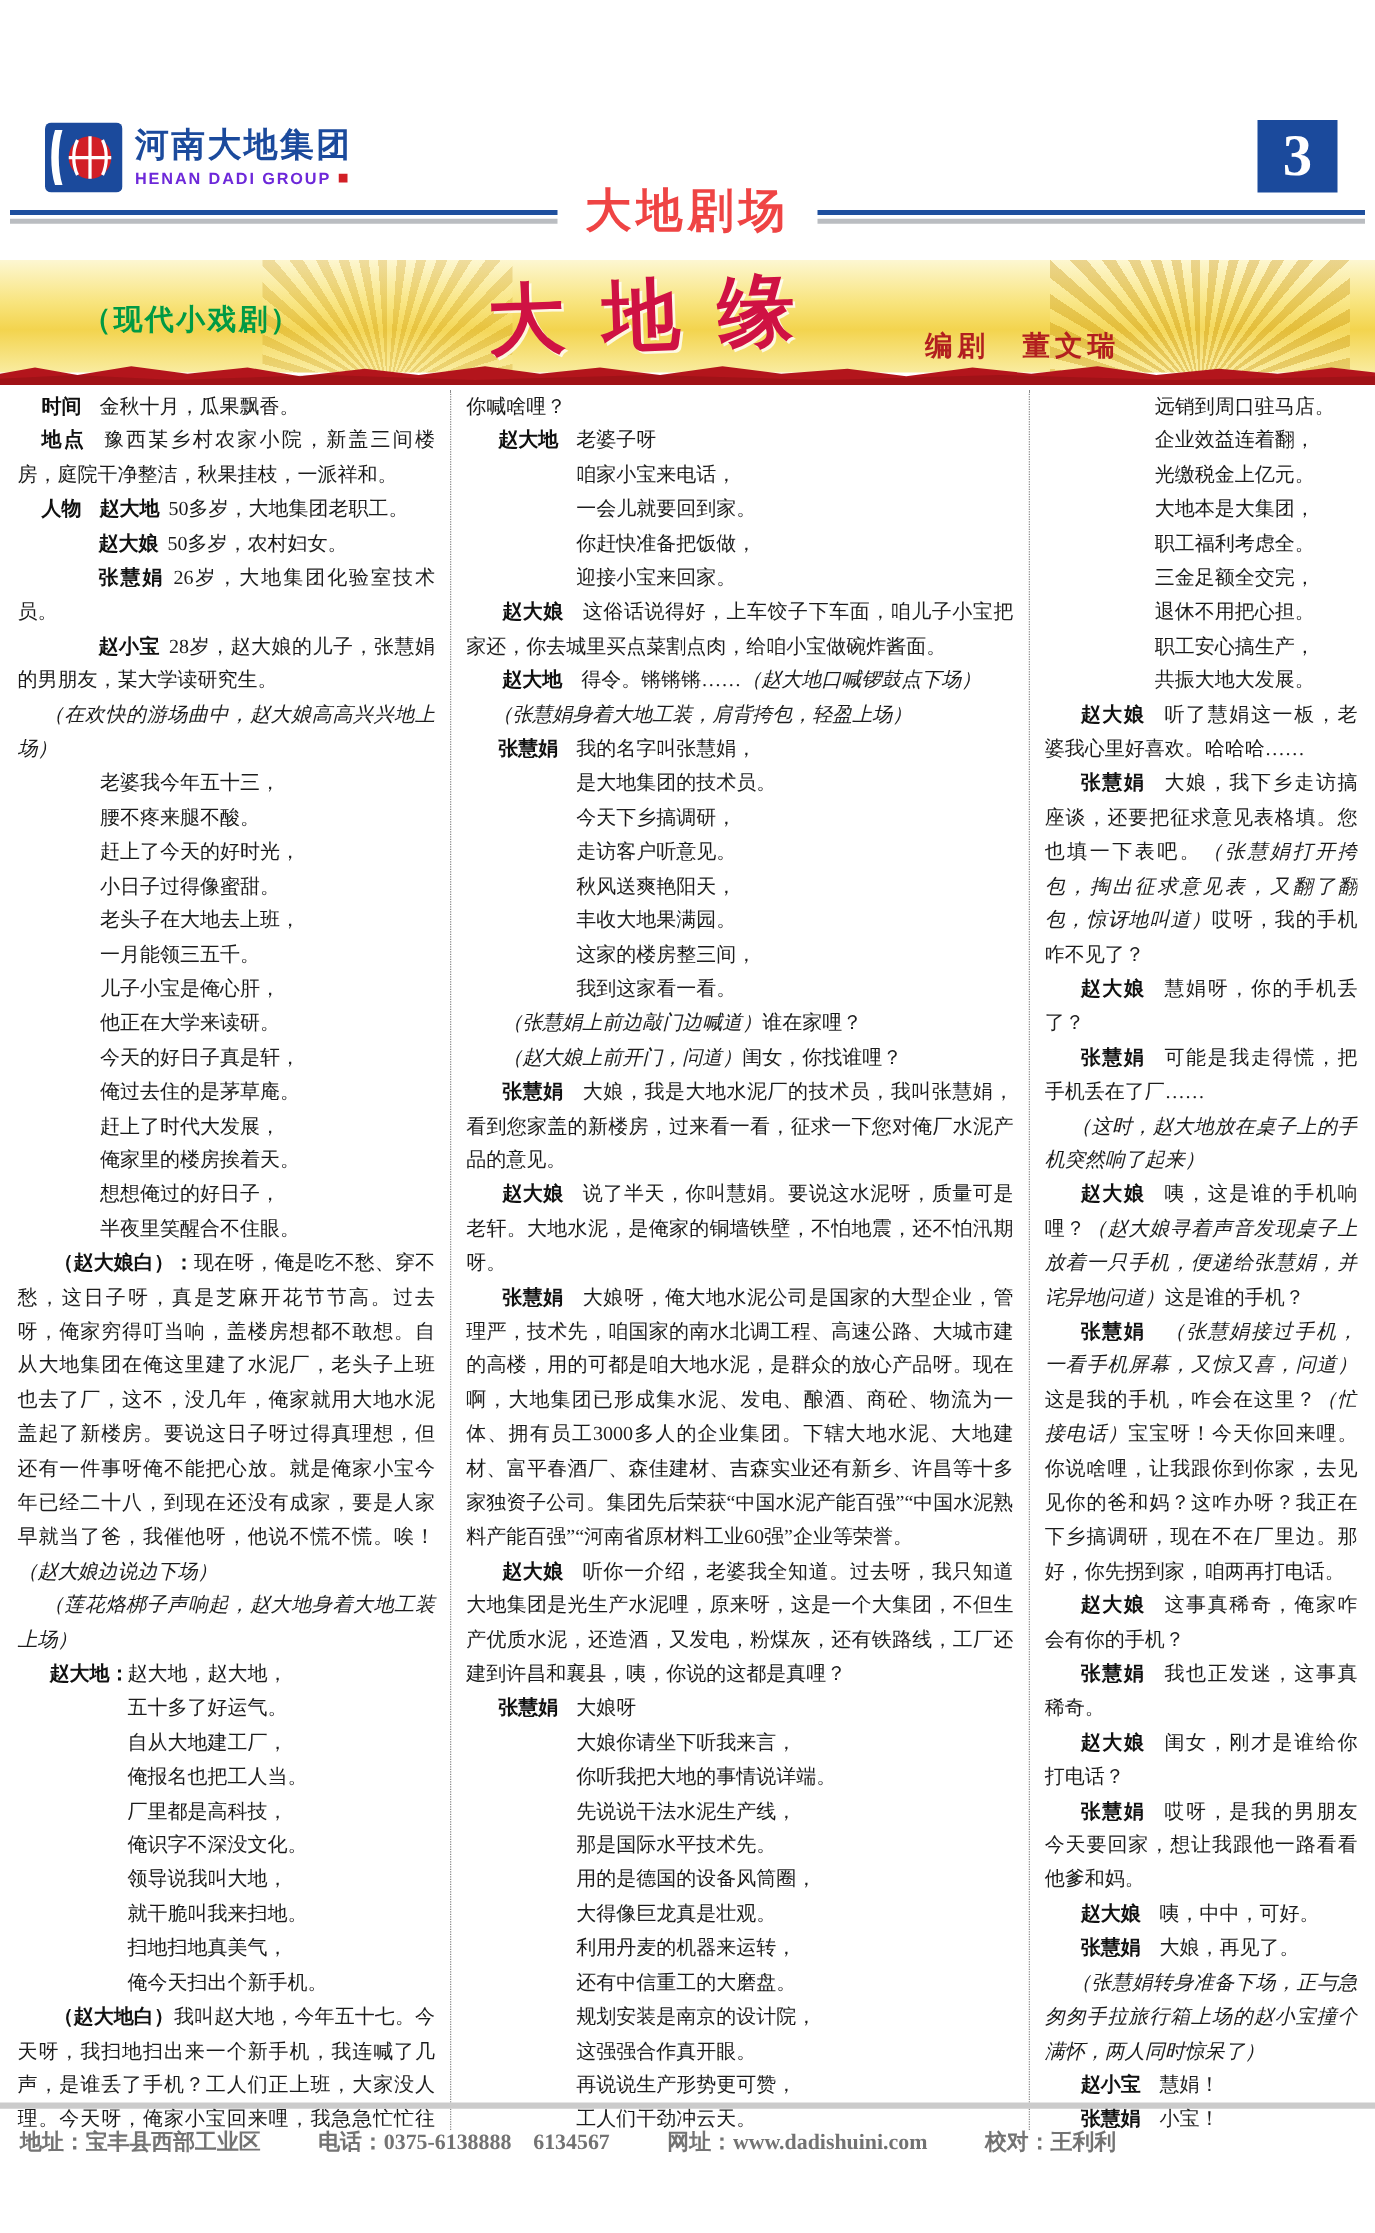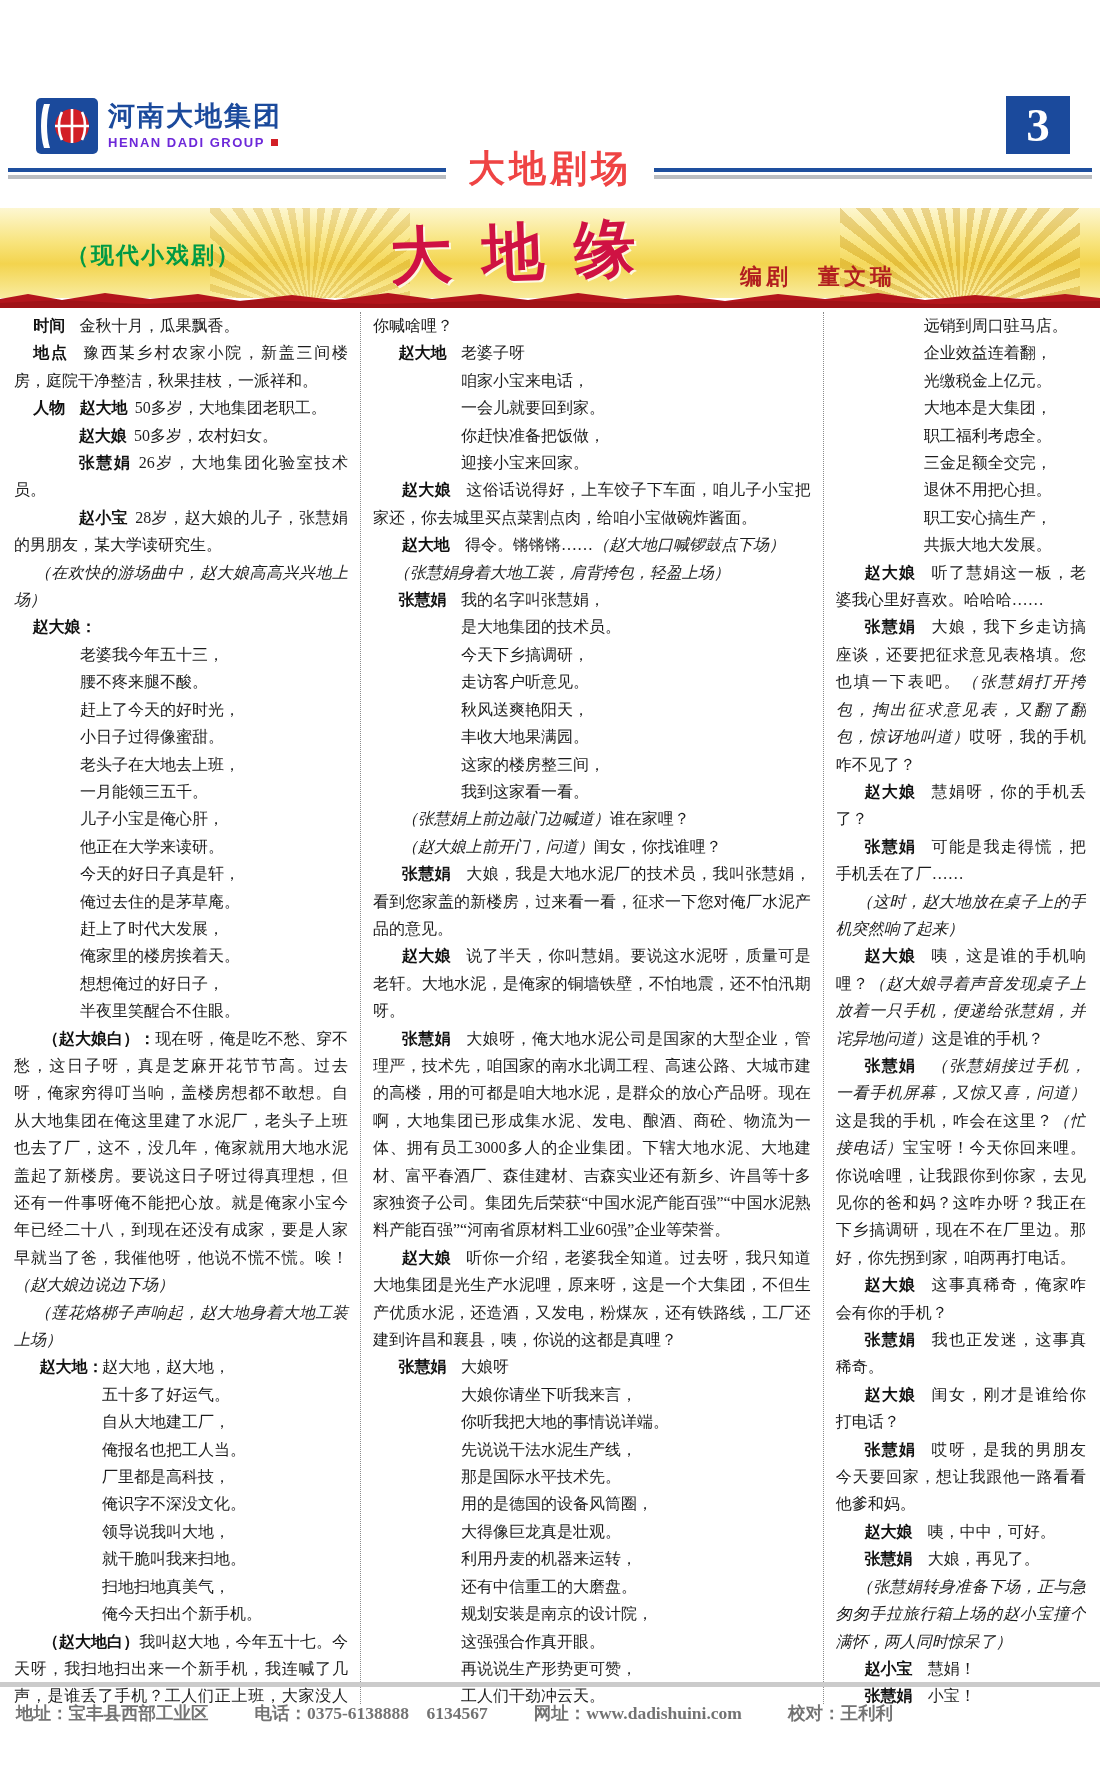--- a/index.html
+++ b/index.html
@@ -122,21 +122,20 @@
   <main class="cols">
     <section class="col col0">
         <p class="para meta"><span class="b lbl">时间</span><span>金秋十月，瓜果飘香。</span></p>
         <p class="para meta"><span class="b lbl">地点</span><span>豫西某乡村农家小院，新盖三间楼房，庭院干净整洁，秋果挂枝，一派祥和。</span></p>
         <p class="para meta"><span class="b lbl">人物</span><span class="b nm">赵大地</span><span>50多岁，大地集团老职工。</span></p>
         <p class="para person"><span class="b nm">赵大娘</span><span>50多岁，农村妇女。</span></p>
         <p class="para person"><span class="b nm">张慧娟</span><span>26岁，大地集团化验室技术员。</span></p>
         <p class="para person"><span class="b nm">赵小宝</span><span>28岁，赵大娘的儿子，张慧娟的男朋友，某大学读研究生。</span></p>
         <p class="para stage kai">（在欢快的游场曲中，赵大娘高高兴兴地上场）</p>
         <div class="para verse own">
-          <div class="b spk line">赵大娘：</div>
           <div class="vlines">
             <div class="vline">老婆我今年五十三，</div>
             <div class="vline">腰不疼来腿不酸。</div>
             <div class="vline">赶上了今天的好时光，</div>
             <div class="vline">小日子过得像蜜甜。</div>
             <div class="vline">老头子在大地去上班，</div>
             <div class="vline">一月能领三五千。</div>
             <div class="vline">儿子小宝是俺心肝，</div>
             <div class="vline">他正在大学来读研。</div>
             <div class="vline">今天的好日子真是轩，</div>

